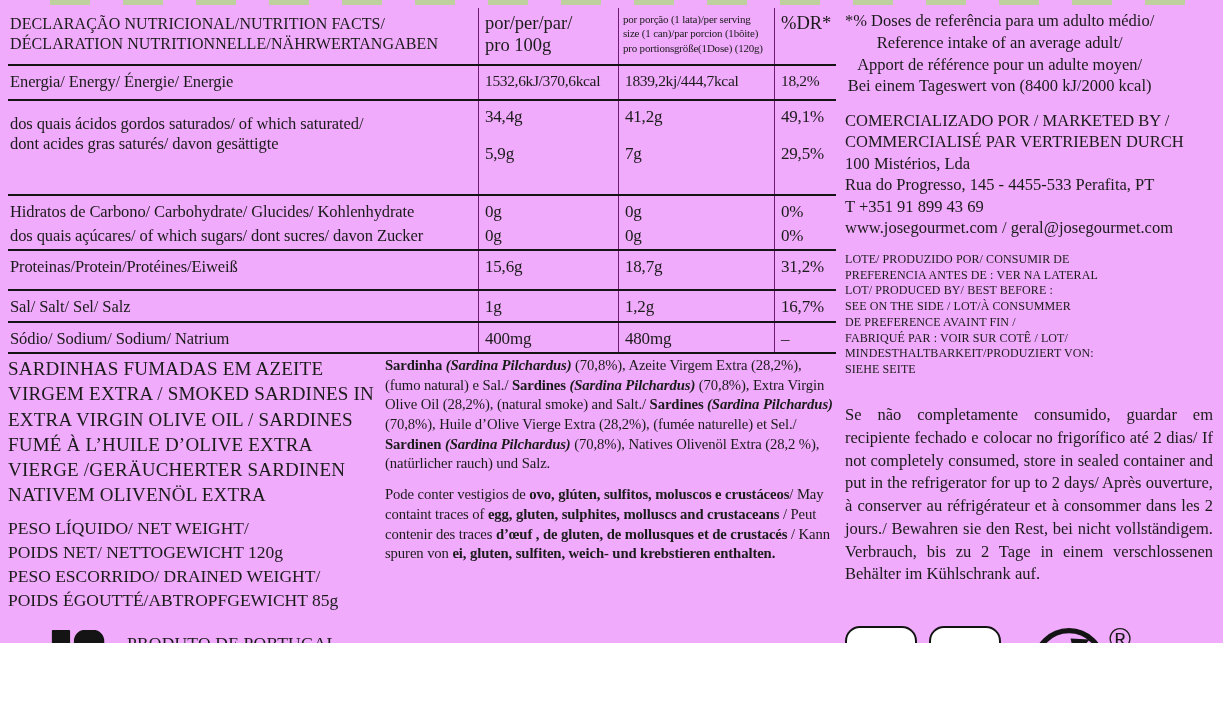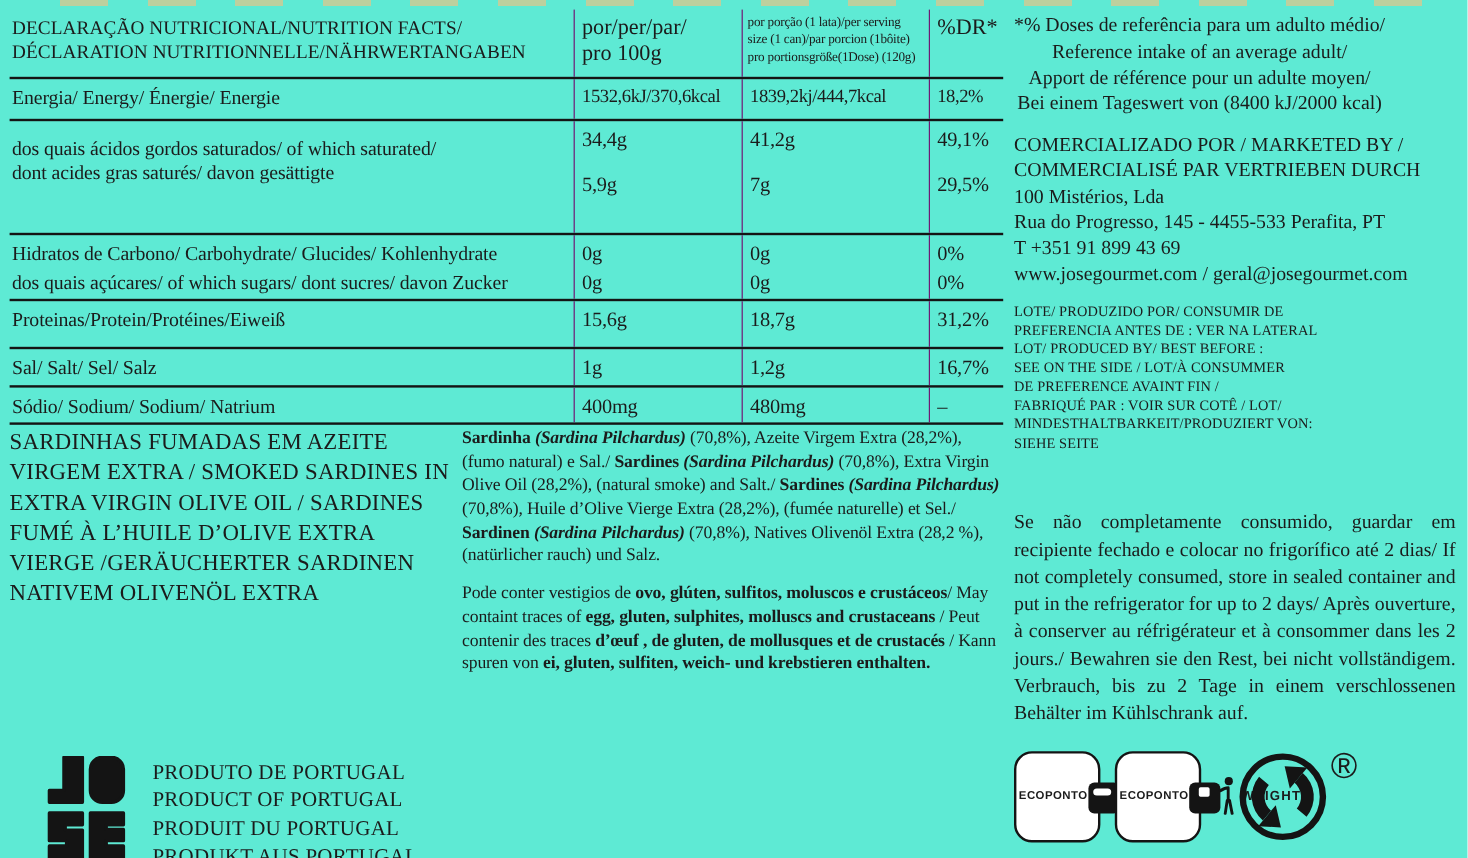--- a/index.html
+++ b/index.html
@@ -1,18 +1,18 @@
 <!DOCTYPE html>
 <html><head>
 <meta charset="utf-8">
 <style>
   * { box-sizing: border-box; margin: 0; padding: 0; }
   html,body { background:#ffffff; }
   #canvas{
-    position:relative; width:1223px; height:715px; background:#5eead4;
+    position:relative; width:1223px; height:643px; background:#f0abfc;
     font-family:"Liberation Serif", serif; color:#1b1b1b; overflow:hidden;
   }
   .prelines{ white-space:pre-line; }
   .b{ font-weight:bold; } .i{ font-style:italic; }
 
   
   .topmarks{
     position:absolute; left:50px; top:0; width:1160px; height:5px;
     background:repeating-linear-gradient(90deg,#bdd09e 0 40px, transparent 40px 73px);
   }
@@ -49,21 +49,21 @@
   .ingredients{ position:absolute; left:385px; top:352px; width:455px; }
   .ing-head{ font-size:17px; letter-spacing:0.4px; }
   .ing-body{ font-size:14.7px; line-height:1.34; margin-top:4px; letter-spacing:-0.1px; }
   .allergens{ font-size:14.7px; line-height:1.34; margin-top:11px; letter-spacing:-0.1px; }
 
   
   .rcol{ position:absolute; left:845px; top:0; width:372px; }
   .ref-note{ position:absolute; left:0; top:10px; font-size:16.5px; line-height:1.32;text-align:center; }
   .marketed{ position:absolute; left:0; top:110px; font-size:16.5px; line-height:1.3; }
   .lot-block{ position:absolute; left:0; top:252px; font-size:12px; line-height:1.31; letter-spacing:0.1px; }
-  .storage{ position:absolute; left:0; top:424px; width:368px; font-size:16.5px;
+  .storage{ position:absolute; left:0; top:404px; width:368px; font-size:16.5px;
     line-height:1.38; text-align:justify; }
 
   
   .eco-row{ position:absolute; left:0; top:626px; display:flex; align-items:flex-start; gap:12px; }
   .eco-badge{
     width:72px; height:76px; border:2.5px solid #141414; border-radius:15px;
     display:flex; flex-direction:row; align-items:center; justify-content:space-between;
     padding:5px 2px 6px 2px; background:#fff;
     font-family:"Liberation Sans", sans-serif; font-weight:bold;
   }
@@ -190,20 +190,24 @@
         </div>
     </div>
   </div>
 
   <div class="product-name prelines">SARDINHAS FUMADAS EM AZEITE
 VIRGEM EXTRA / SMOKED SARDINES IN
 EXTRA VIRGIN OLIVE OIL / SARDINES
 FUMÉ À L’HUILE D’OLIVE EXTRA
 VIERGE /GERÄUCHERTER SARDINEN
 NATIVEM OLIVENÖL EXTRA</div>
+  <div class="weights prelines">PESO LÍQUIDO/ NET WEIGHT/
+POIDS NET/ NETTOGEWICHT 120g
+PESO ESCORRIDO/ DRAINED WEIGHT/
+POIDS ÉGOUTTÉ/ABTROPFGEWICHT 85g</div>
 
   <div class="logo-row">
     <div class="jose-logo">
       <svg width="74" height="86" viewBox="0 0 58 78" aria-hidden="true">
         <g fill="#141414" stroke="#141414" stroke-width="2.5" stroke-linejoin="round">
           <path d="M12 1 H26 V35 H1 V26 H12 Z"></path>
           <rect x="32" y="1" width="25" height="34" rx="9"></rect>
           <path d="M1 43 H26 V52 H13 V56 H26 V77 H1 V68 H14 V64 H1 Z"></path>
           <path d="M32 43 H57 V52 H44 V55.5 H57 V64 H44 V68 H57 V77 H32 Z"></path>
         </g>

